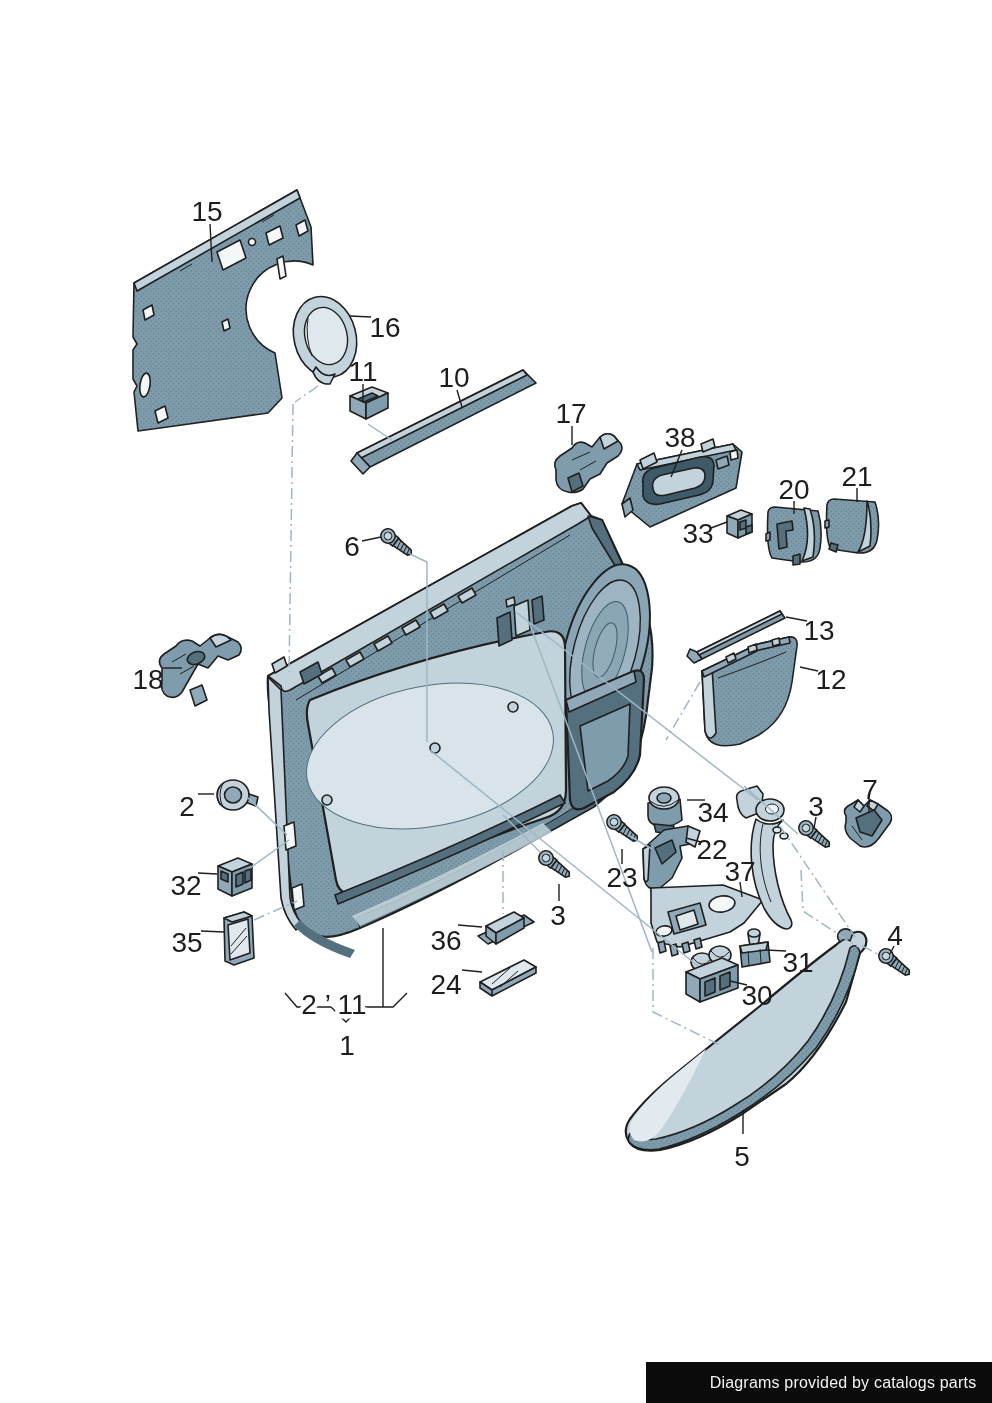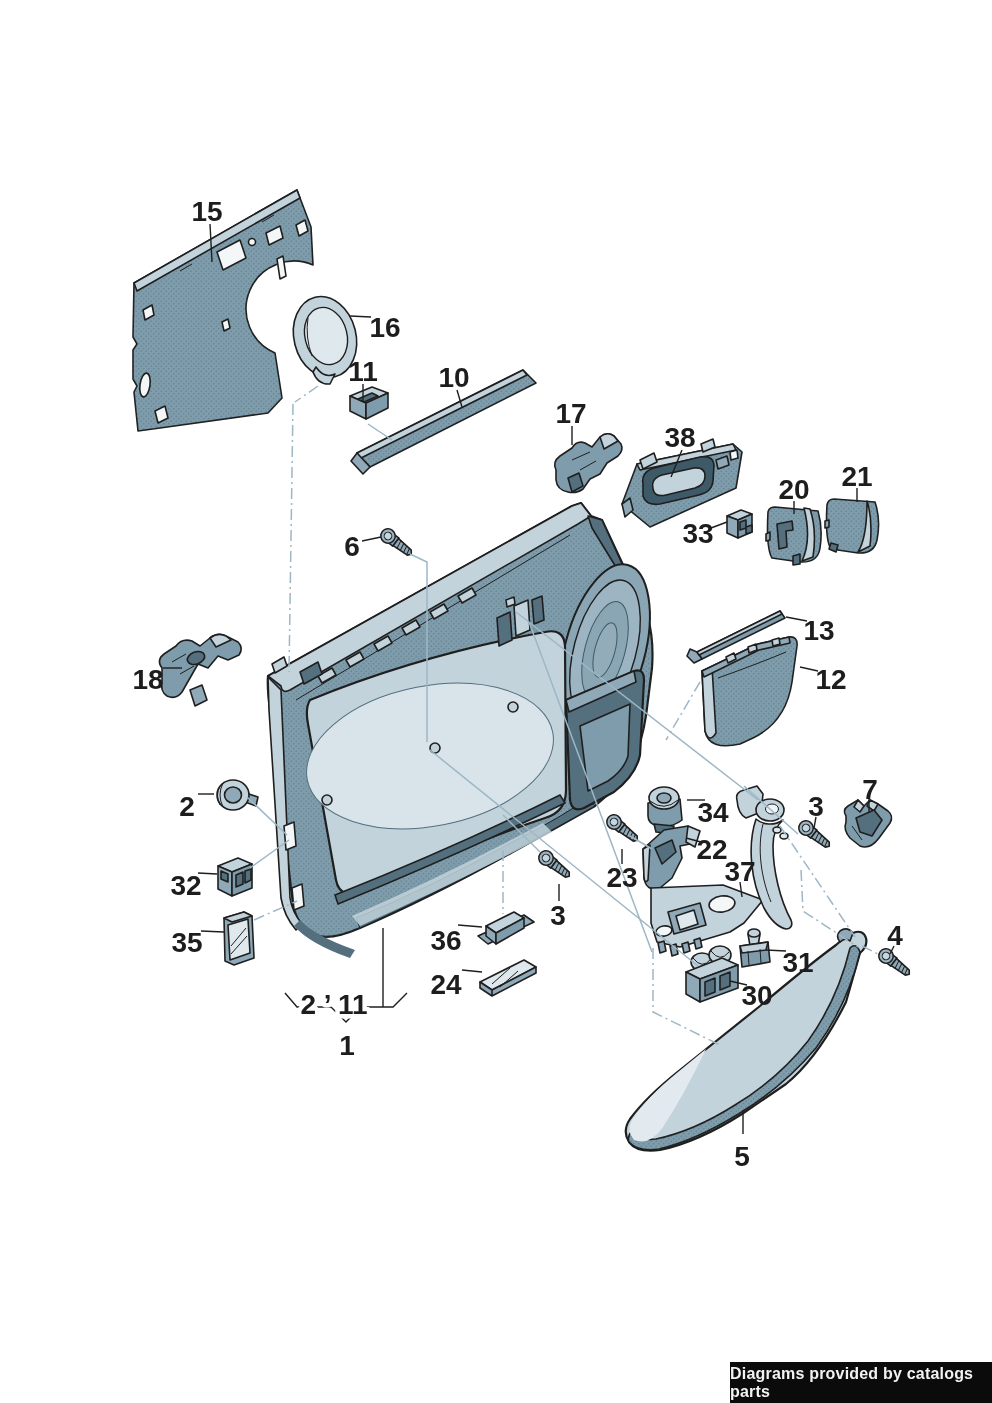--- a/index.html
+++ b/index.html
@@ -1,25 +1,25 @@
 <!DOCTYPE html>
 <html style="--outline: #1F1F1F; --steel: #7E9CAB; --steel-mid: #8FA9B8; --steel-dark: #54707E; --steel-darker: #3E5A68; --steel-light: #C2D3DC; --steel-lighter: #DEE8ED; --line-blue: #9DB7C6; --label: #1D1D1D; --footer-bg: #0B0B0B; --footer-fg: #F2F2F2;"><head>
 <meta charset="utf-8">
 <style>
   html,body{margin:0;padding:0;background:#ffffff;}
   .page{position:relative;width:992px;height:1403px;background:#fff;overflow:hidden;
-        font-family:"Liberation Sans",sans-serif;font-weight:bold;}
+        font-family:"Liberation Sans",sans-serif;}
   svg{position:absolute;inset:0;}
   .callout{font-family:"Liberation Sans","DejaVu Sans",sans-serif;font-size:28px;
            fill:var(--label);text-anchor:middle;dominant-baseline:central;}
   .halo{paint-order:stroke;stroke:#ffffff;stroke-width:9;stroke-linejoin:round;}
-  .footer-bar{position:absolute;right:0;top:1362px;width:262px;height:41px;
+  .footer-bar{position:absolute;right:0;top:1362px;width:298px;height:41px;
               background:var(--footer-bg);color:var(--footer-fg);
               display:flex;align-items:center;justify-content:center;
-              font-size:16px;letter-spacing:.2px;}
+              font-size:16px;letter-spacing:.2px;padding-left:48px;}
   
   .o{stroke:var(--outline);stroke-width:1.6;stroke-linejoin:round;}
   .o2{stroke:var(--outline);stroke-width:2.2;stroke-linejoin:round;}
   .thin{stroke:var(--outline);stroke-width:1;fill:none;}
   .steel{fill:var(--steel);}
   .mid{fill:var(--steel-mid);}
   .dark{fill:var(--steel-dark);}
   .darker{fill:var(--steel-darker);}
   .light{fill:var(--steel-light);}
   .lighter{fill:var(--steel-lighter);}

